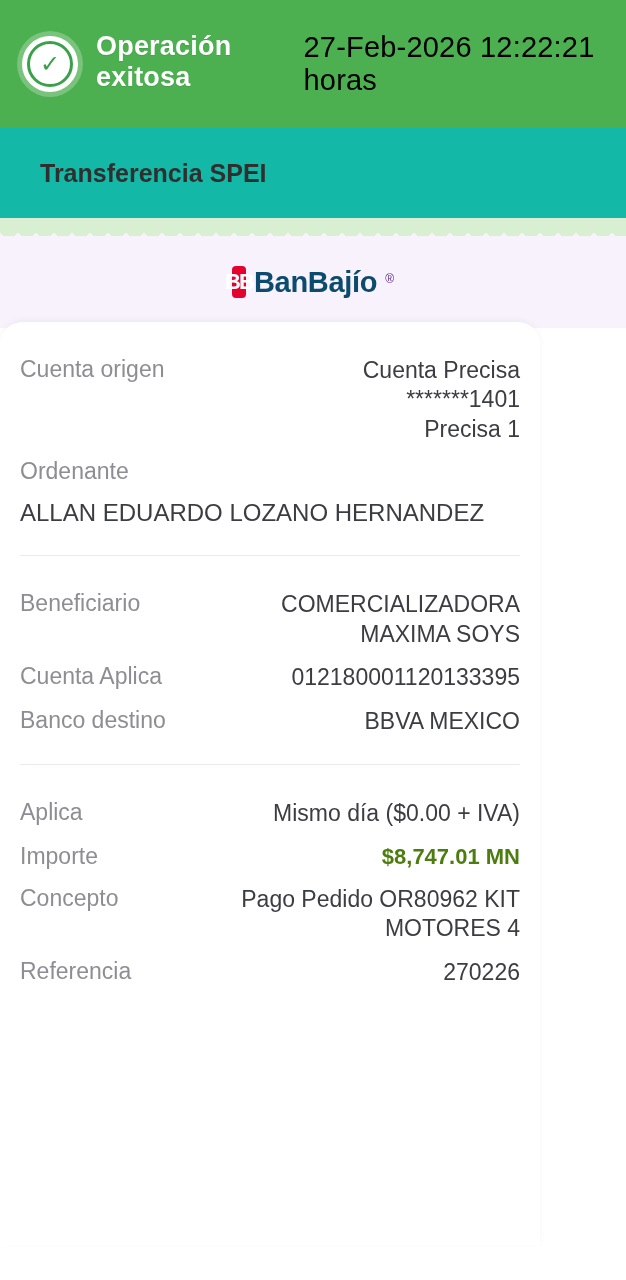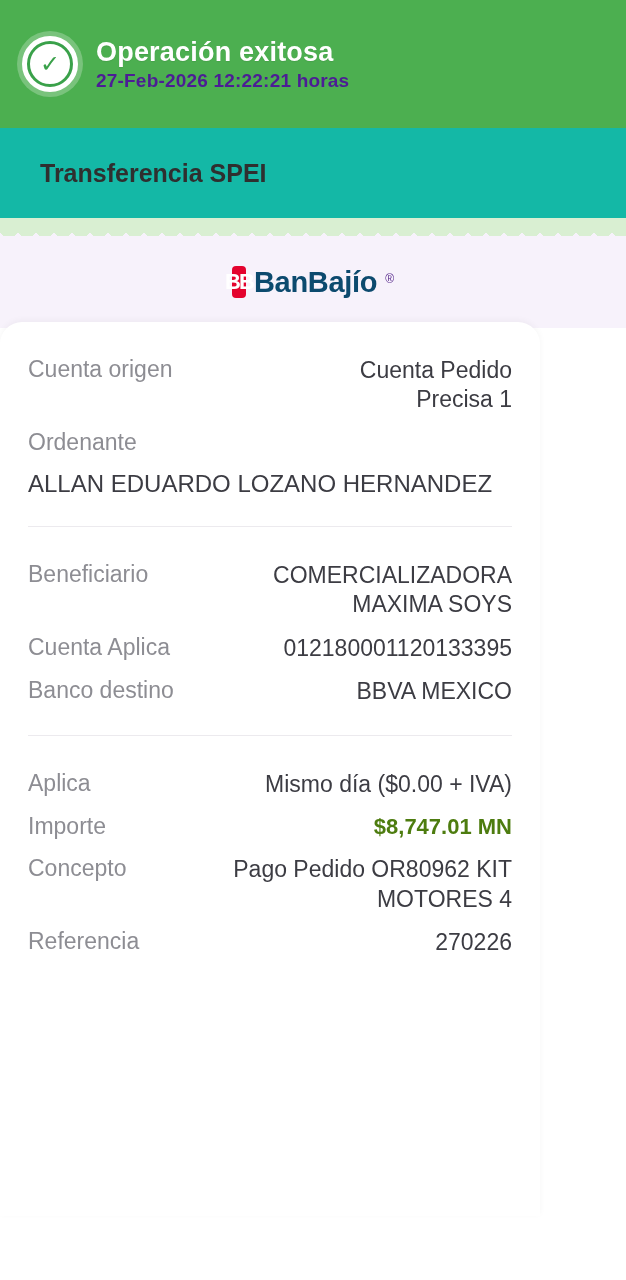--- a/index.html
+++ b/index.html
@@ -46,33 +46,32 @@
     border-radius: 50%;
     background: #ffffff;
     border: 3px solid #3aa14a;
     display: flex;
     align-items: center;
     justify-content: center;
     color: #3aa14a;
     font-size: 24px;
     line-height: 1;
   }
-  .banner-text { display: flex; flex-direction: column; gap: 2px; }
+  .banner-text { display: flex; flex-direction: row; gap: 2px; }
   .banner-title {
     color: #ffffff;
     font-size: 27px;
     font-weight: bold;
     letter-spacing: .2px;
     text-shadow: 0 1px 1px rgba(0,0,0,.08);
   }
   .banner-sub {
-    color: #4c1d95;
-    font-size: 19px;
+    color: #000000;
+    font-size: 29px;
     letter-spacing: .2px;
-    font-weight: bold;
   }
 
   
   .sub-header {
     position: relative;
     width: 626px;
     height: 90px;
     background: #14b8a6;
     display: flex;
     align-items: center;
@@ -132,21 +131,21 @@
   }
   .logo-reg { font-size: 12px; color: #5b2d8e; align-self: flex-start; margin-top: 6px; }
 
   
   .card {
     position: relative;
     width: 540px;
     background: #ffffff;
     border-radius: 22px 22px 0 0;
     margin-top: -6px;
-    padding: 0 28px;
+    padding: 0 20px;
     box-shadow: 0 -2px 6px rgba(0,0,0,.04);
   }
   .section { padding: 34px 0 28px 0; }
   .section.divided { border-bottom: 1px solid #eceaee; }
   .row {
     display: flex;
     justify-content: space-between;
     align-items: flex-start;
     gap: 16px;
     margin-bottom: 14px;
@@ -198,21 +197,22 @@
       <div class="logo-reg">®</div>
     </div>
   </div>
 
   <div class="card">
 
     <div class="section divided">
       <div class="row">
         <div class="label">Cuenta origen</div>
         <div class="stack">
-          <div class="value">Cuenta Pedido</div>
+          <div class="value">Cuenta Precisa</div>
+          <div class="value">*******1401</div>
           <div class="value">Precisa 1</div>
         </div>
       </div>
       <div class="row">
         <div class="label">Ordenante</div>
       </div>
       <div class="full-line">ALLAN EDUARDO LOZANO HERNANDEZ</div>
     </div>
 
     <div class="section divided">

